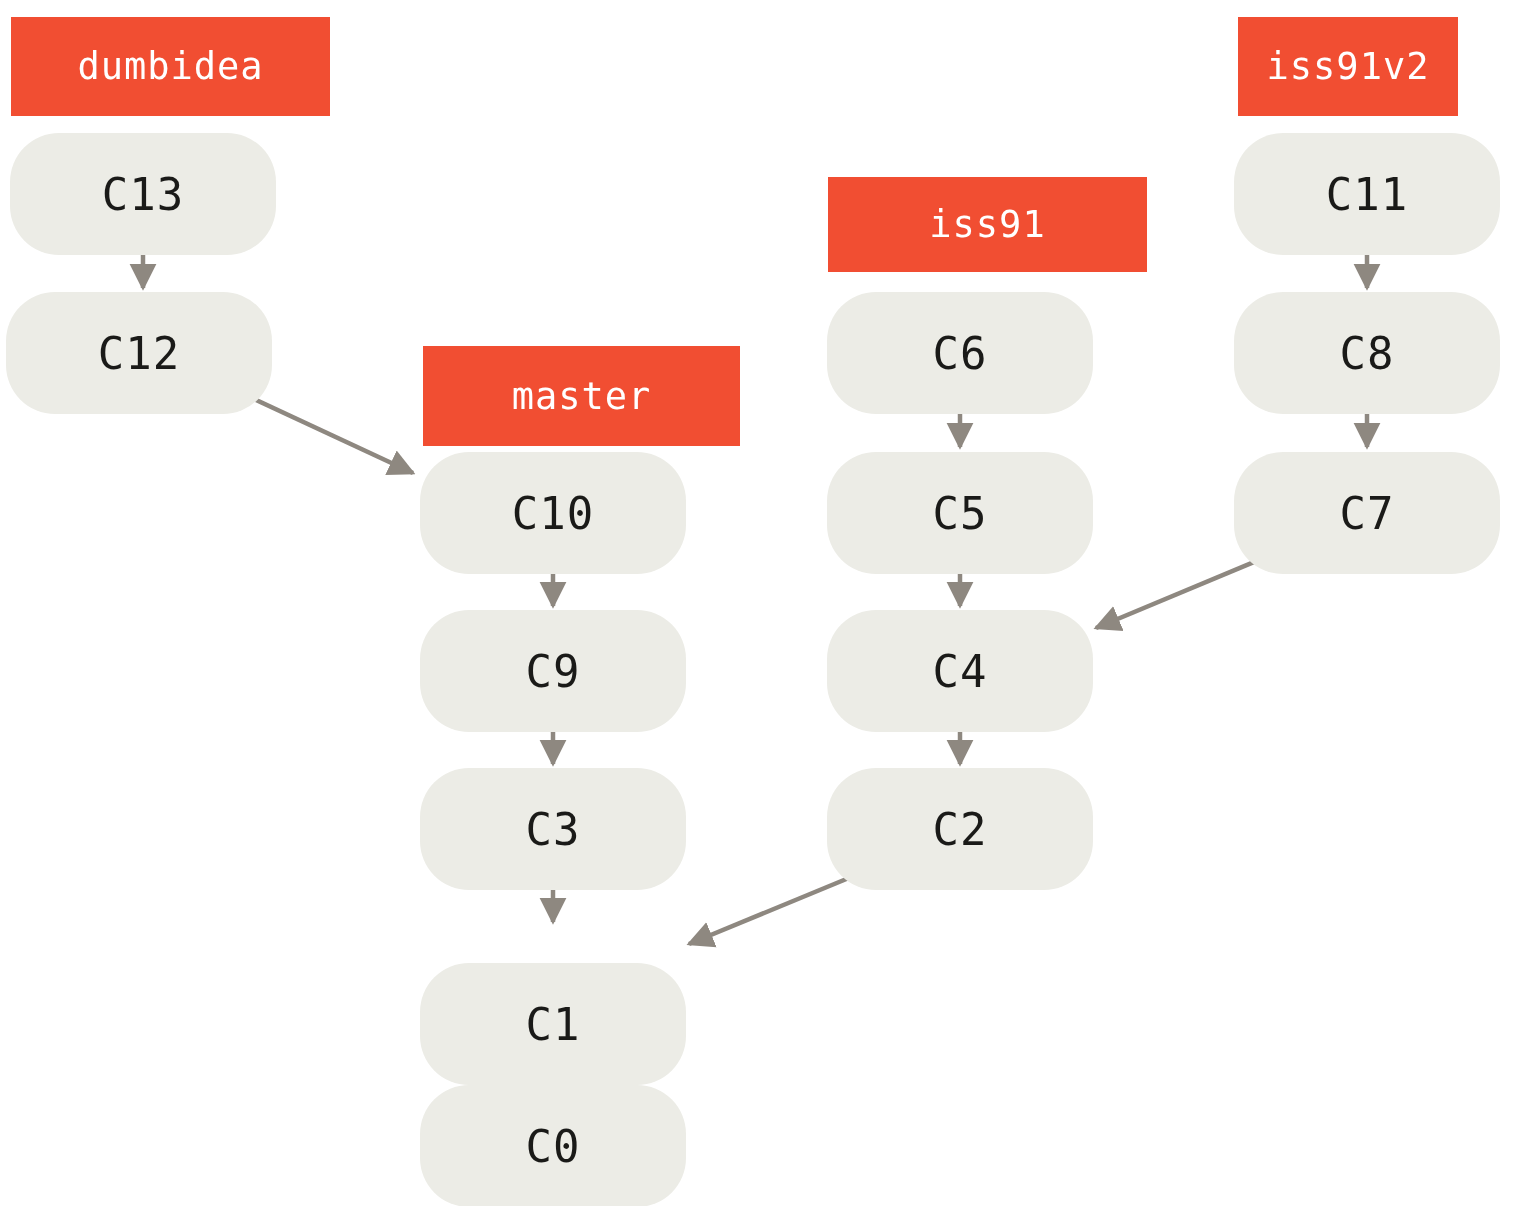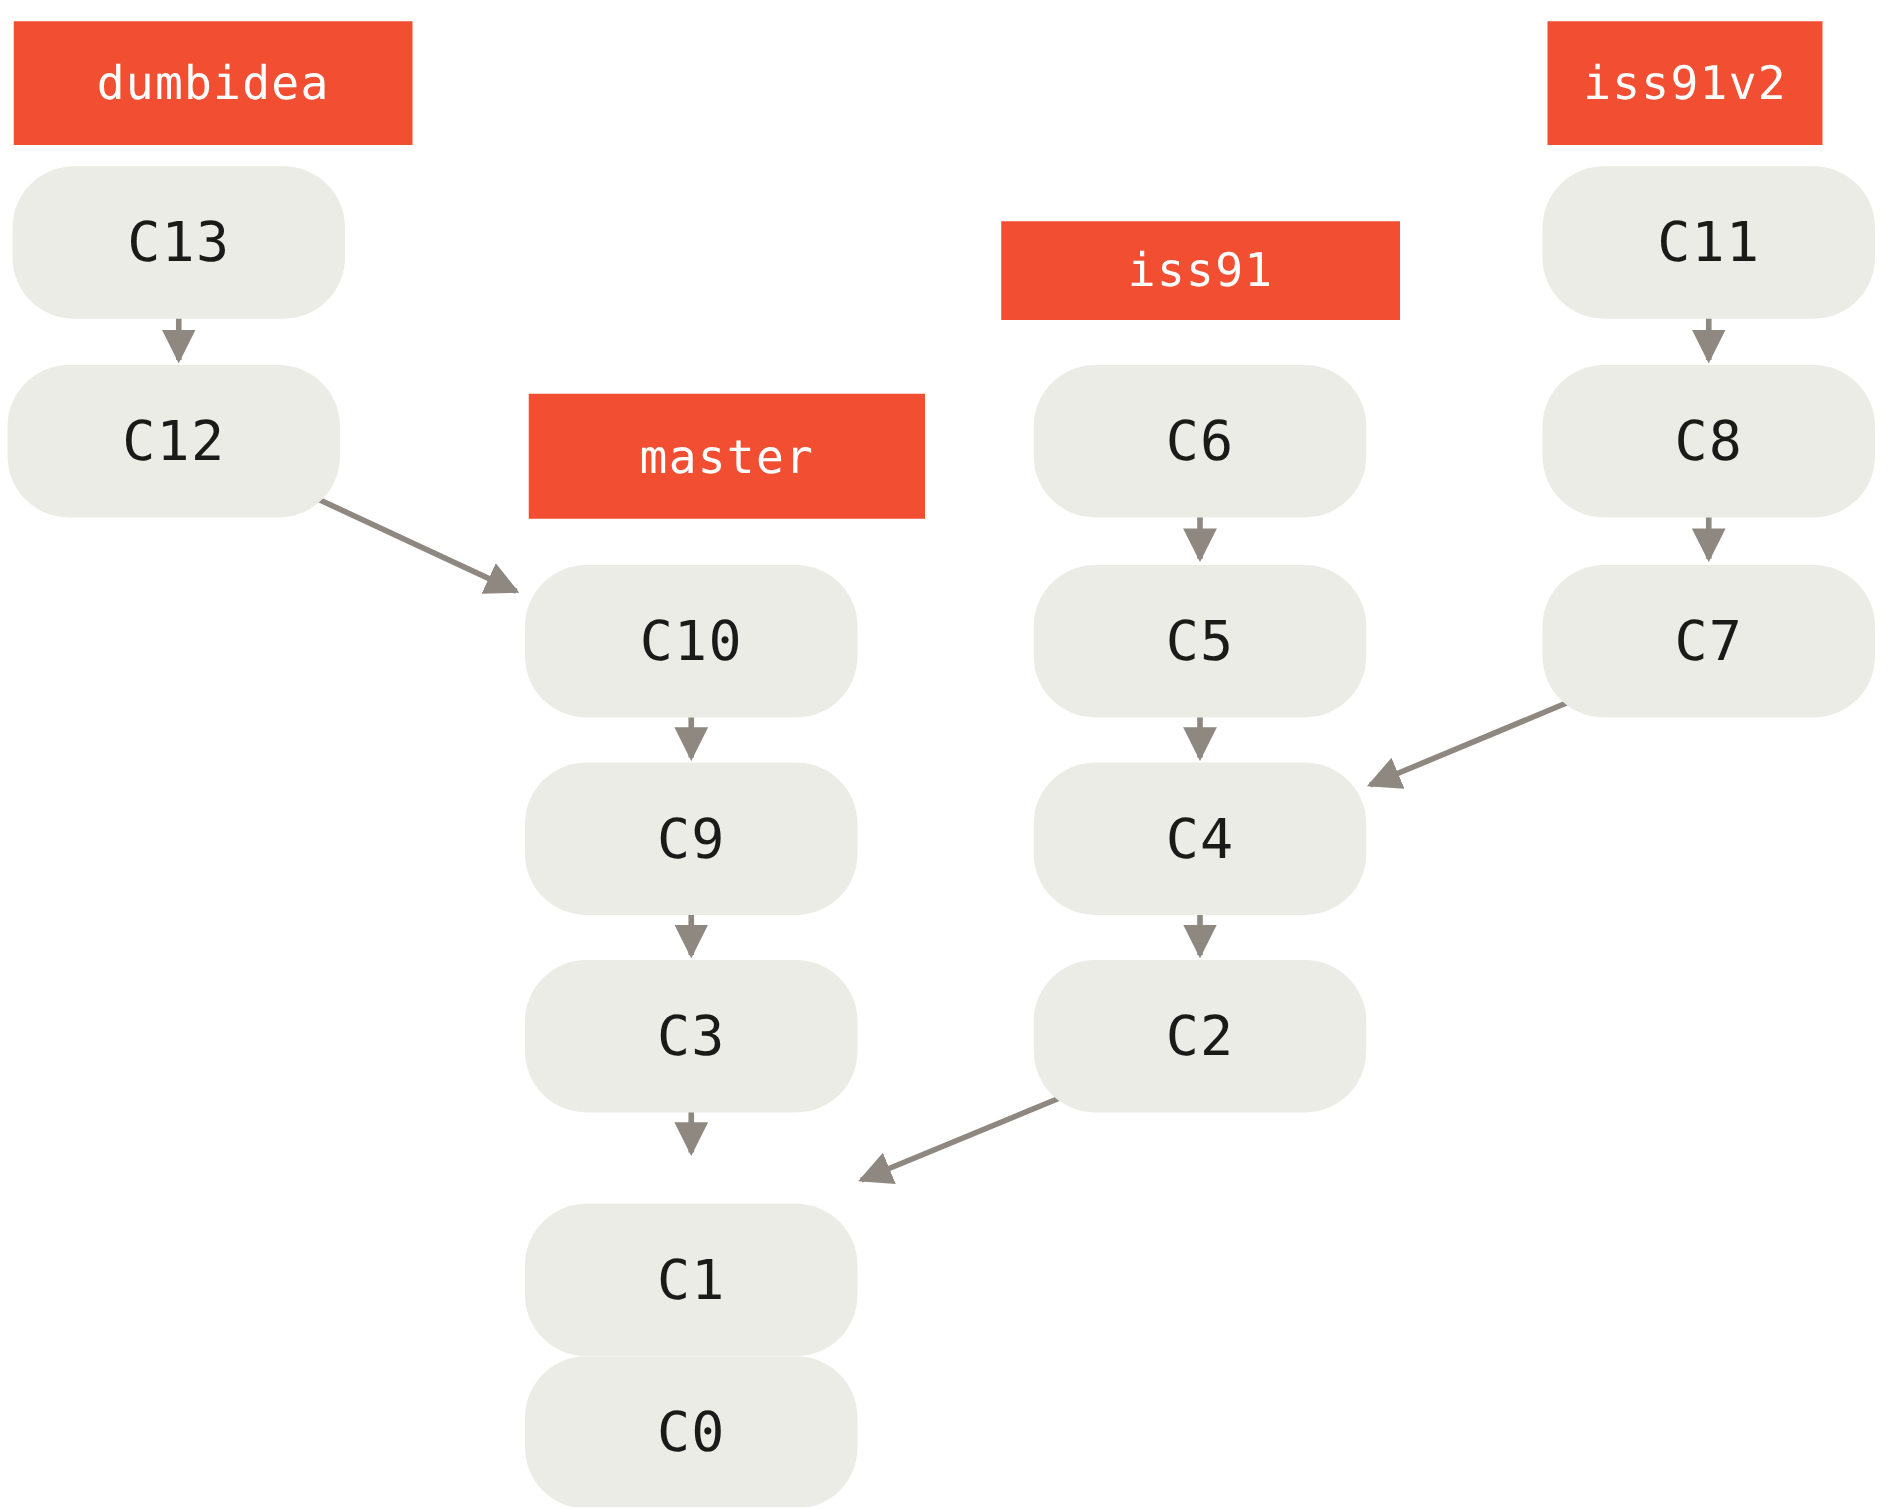--- a/index.html
+++ b/index.html
@@ -72,22 +72,22 @@
     <line x1="960" y1="393" x2="960" y2="447" marker-end="url(#arrow)"></line>
     <line x1="960" y1="553" x2="960" y2="606" marker-end="url(#arrow)"></line>
     <line x1="960" y1="711" x2="960" y2="764" marker-end="url(#arrow)"></line>
     <line x1="873" y1="868" x2="689" y2="944" marker-end="url(#arrow)"></line>
     <line x1="1367" y1="234" x2="1367" y2="288" marker-end="url(#arrow)"></line>
     <line x1="1367" y1="393" x2="1367" y2="447" marker-end="url(#arrow)"></line>
     <line x1="1278" y1="552" x2="1096" y2="628" marker-end="url(#arrow)"></line>
   </svg>
 
   <div class="branch-label" style="left:11px;   top:17px;  width:319px; height:99px;">dumbidea</div>
-  <div class="branch-label" style="left:423px;  top:315px; width:317px; height:100px;">master</div>
-  <div class="branch-label" style="left:801px;  top:177px; width:319px; height:79px;">iss91</div>
+  <div class="branch-label" style="left:423px;  top:346px; width:317px; height:100px;">master</div>
+  <div class="branch-label" style="left:828px;  top:177px; width:319px; height:95px;">iss91</div>
   <div class="branch-label" style="left:1238px; top:17px;  width:220px; height:99px;">iss91v2</div>
 
   <div class="commit" style="left:10px;  top:133px;">C13</div>
   <div class="commit" style="left:6px;  top:292px;">C12</div>
 
   <div class="commit" style="left:420px; top:452px;">C10</div>
   <div class="commit" style="left:420px; top:610px;">C9</div>
   <div class="commit" style="left:420px; top:768px;">C3</div>
   <div class="commit" style="left:420px; top:926px;margin-top:37px;">C1</div>
   <div class="commit" style="left:420px; top:1085px;">C0</div>

